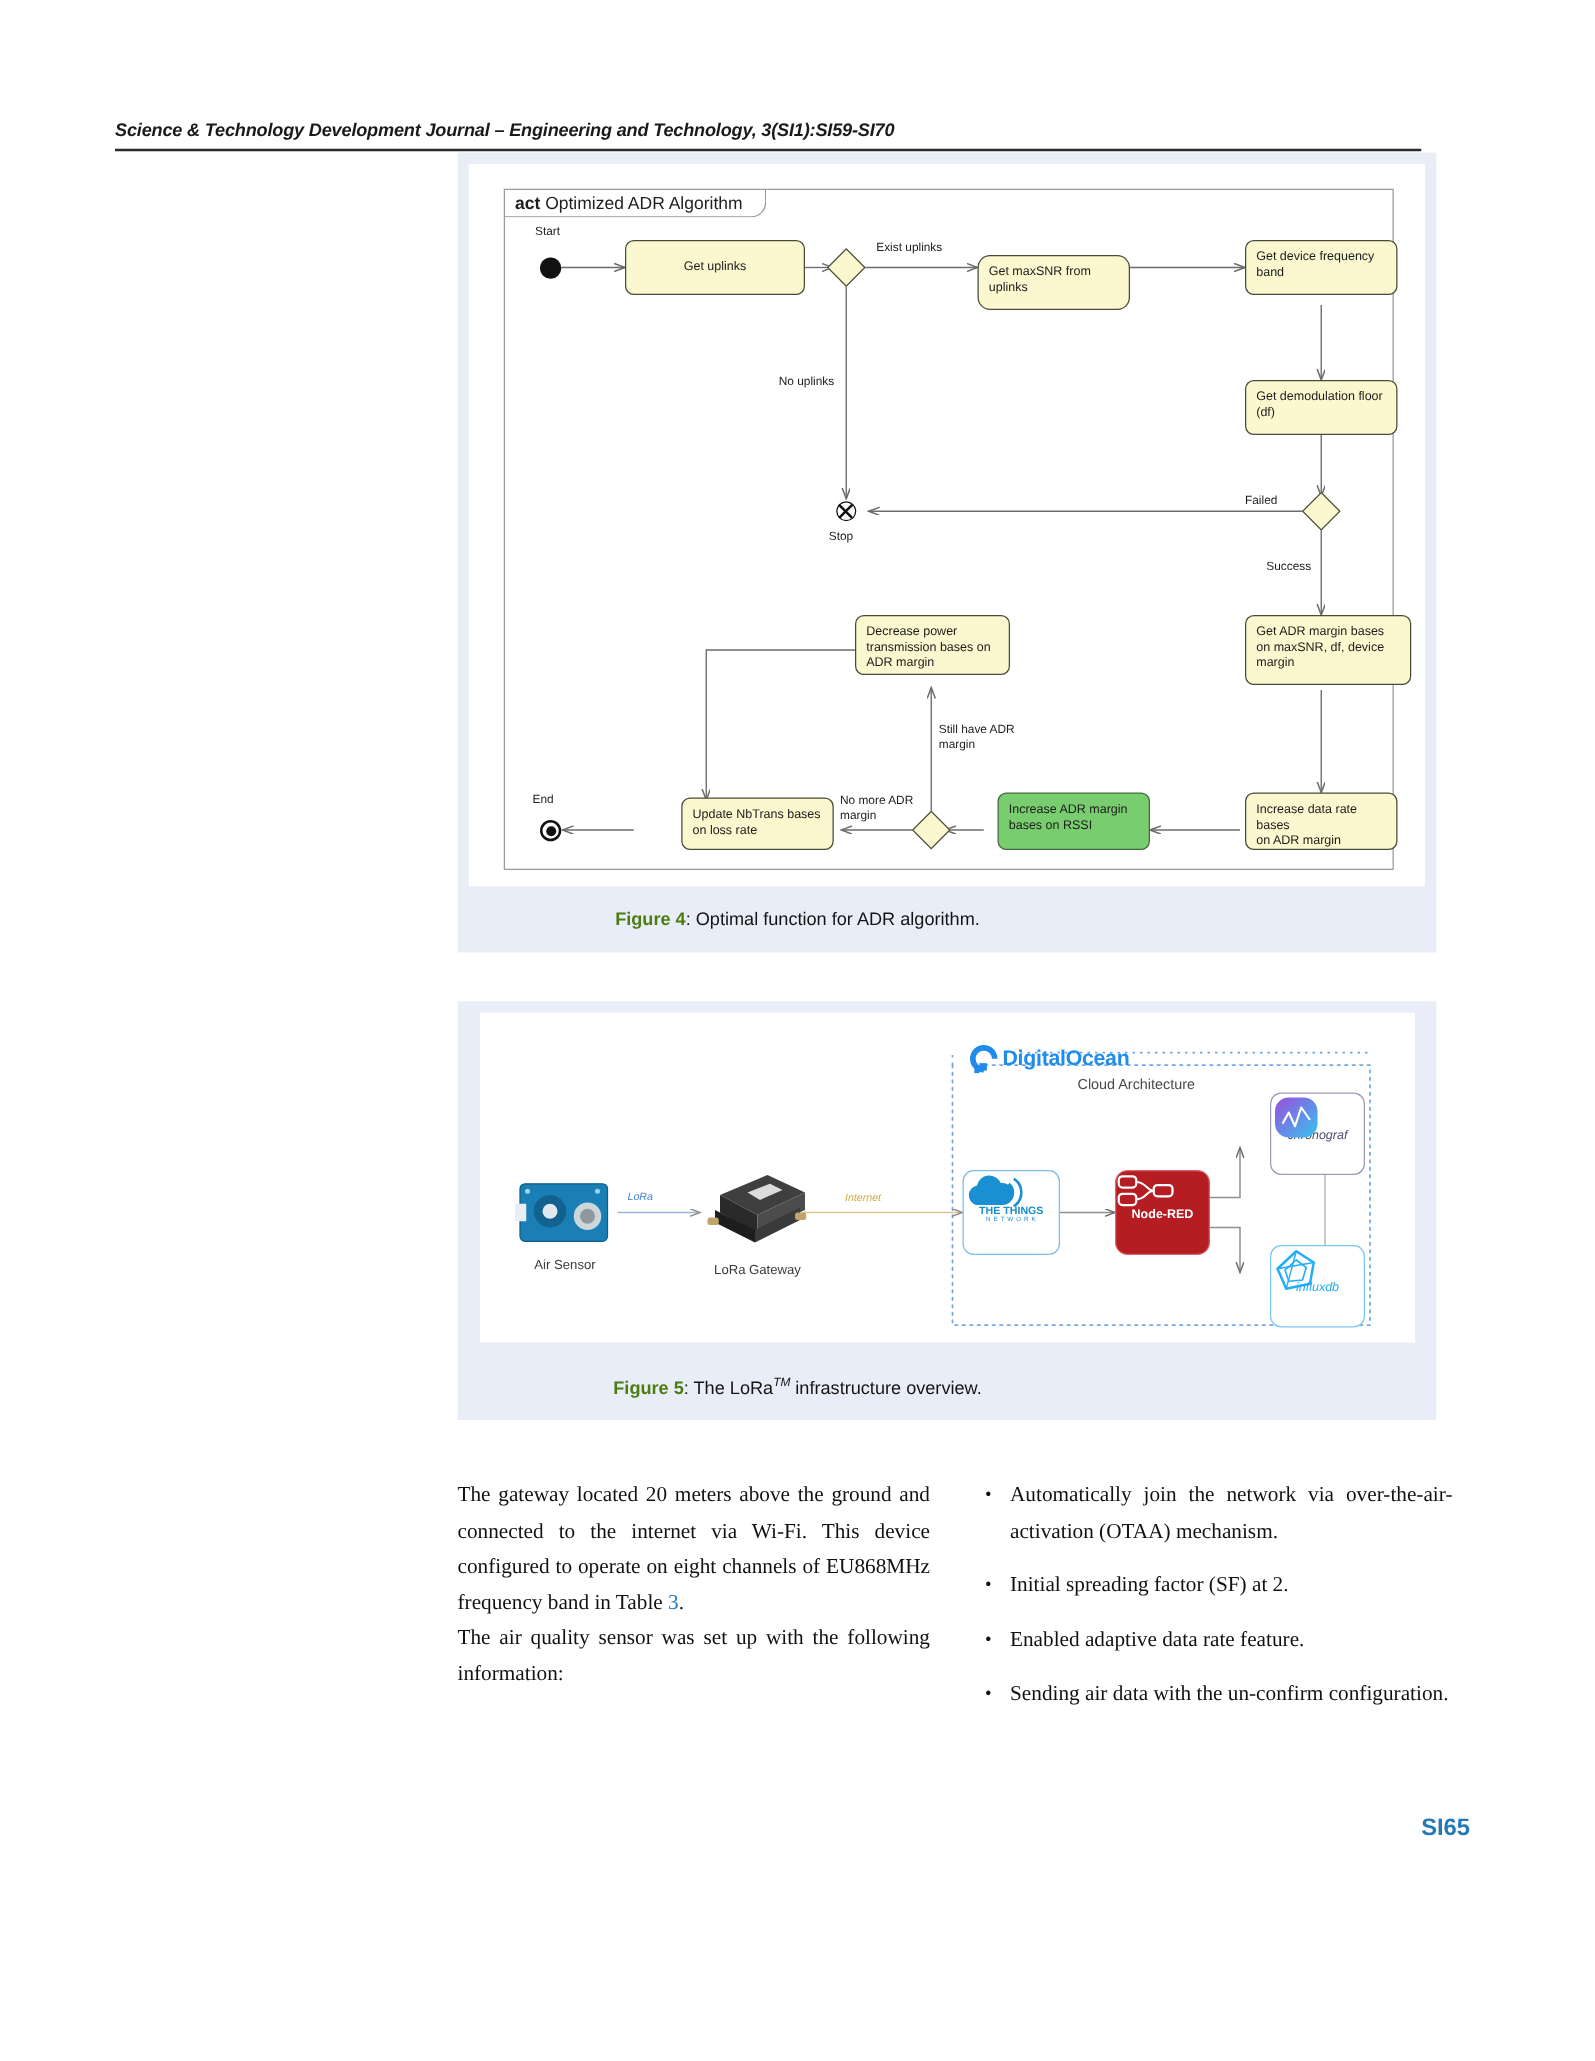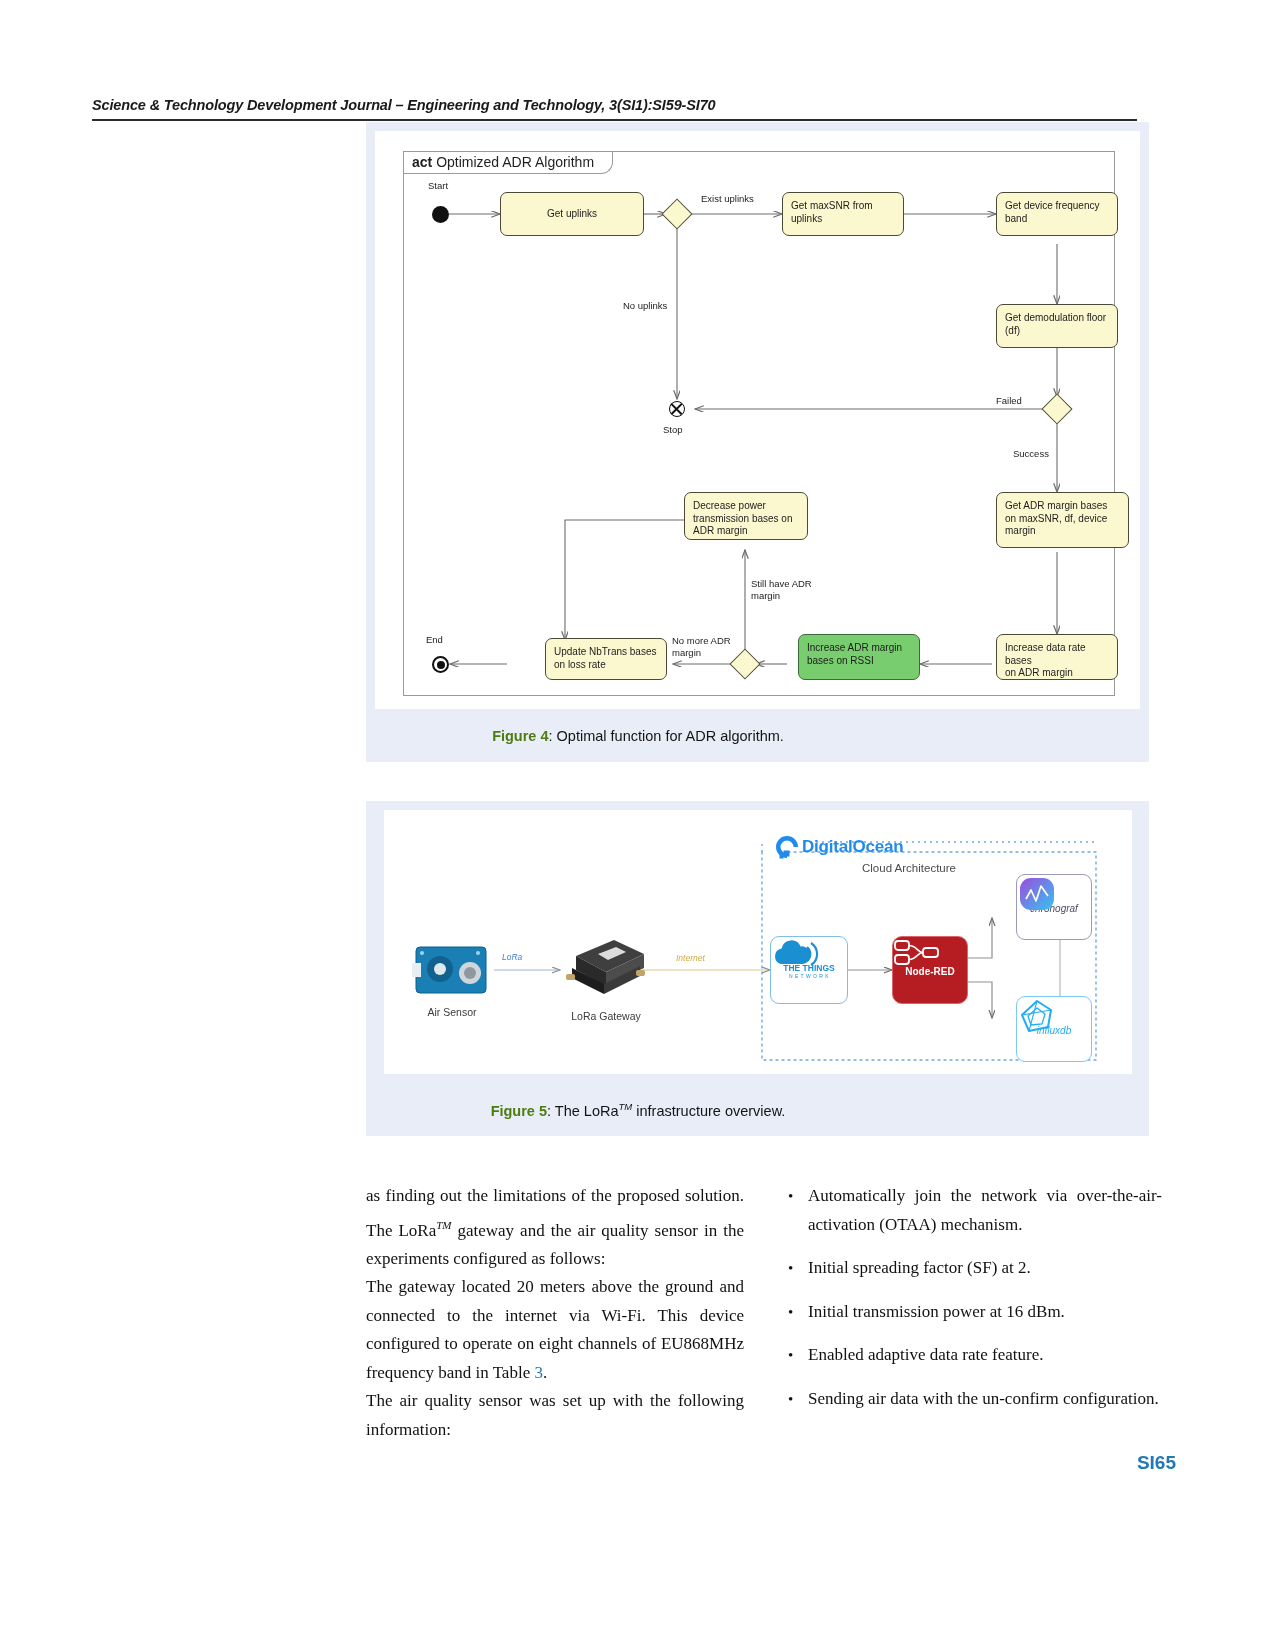--- a/index.html
+++ b/index.html
@@ -321,21 +321,21 @@
       <div class="flowfinal" style="left:265px; top:249px;">
           <span></span>
           <span></span>
         </div>
       <div class="elabel" style="left:259px; top:272px;">Stop</div>
 
       <div class="elabel" style="left:22px; top:482px;">End</div>
       <div class="enddot" style="left:28px; top:504px;"></div>
 
       <div class="node center" style="left:96px; top:40px; width:144px; height:44px;">Get uplinks</div>
-      <div class="node" style="left:378px; top:40px; width:122px; height:44px;">Get maxSNR from
+      <div class="node" style="left:378px; top:52px; width:122px; height:44px;border-radius:10px;">Get maxSNR from
 uplinks</div>
       <div class="node" style="left:592px; top:40px; width:122px; height:44px;">Get device frequency
 band</div>
       <div class="node" style="left:592px; top:152px; width:122px; height:44px;">Get demodulation floor
 (df)</div>
       <div class="node" style="left:592px; top:340px; width:133px; height:56px;">Get ADR margin bases
 on maxSNR, df, device
 margin</div>
       <div class="node" style="left:592px; top:482px; width:122px; height:46px;">Increase data rate bases
 on ADR margin</div>
@@ -482,28 +482,26 @@
 
     </div>
   </div>
 </div>
 
 <div class="figcaption" id="figure5-caption">
   <span class="lbl">Figure 5</span><span>: The LoRa</span><sup>TM</sup><span> infrastructure overview.</span>
 </div>
 
 <div class="col" id="col-left">
-  <p>as finding out the limitations of the proposed solution. The LoRa<sup>TM</sup> gateway and the air quality sensor in the experiments configured as follows:</p>
   <p>The gateway located 20 meters above the ground and connected to the internet via Wi-Fi. This device configured to operate on eight channels of EU868MHz frequency band in Table <span class="xref">3</span>.</p>
   <p>The air quality sensor was set up with the following information:</p>
 </div>
 
 <div class="col" id="col-right">
   <ul class="bullets">
     <li>Automatically join the network via over-the-air-activation (OTAA) mechanism.</li>
     <li>Initial spreading factor (SF) at 2.</li>
-    <li>Initial transmission power at 16 dBm.</li>
     <li>Enabled adaptive data rate feature.</li>
     <li>Sending air data with the un-confirm configuration.</li>
   </ul>
 </div>
 
 <div id="folio">SI65</div>
 
 </body></html>

